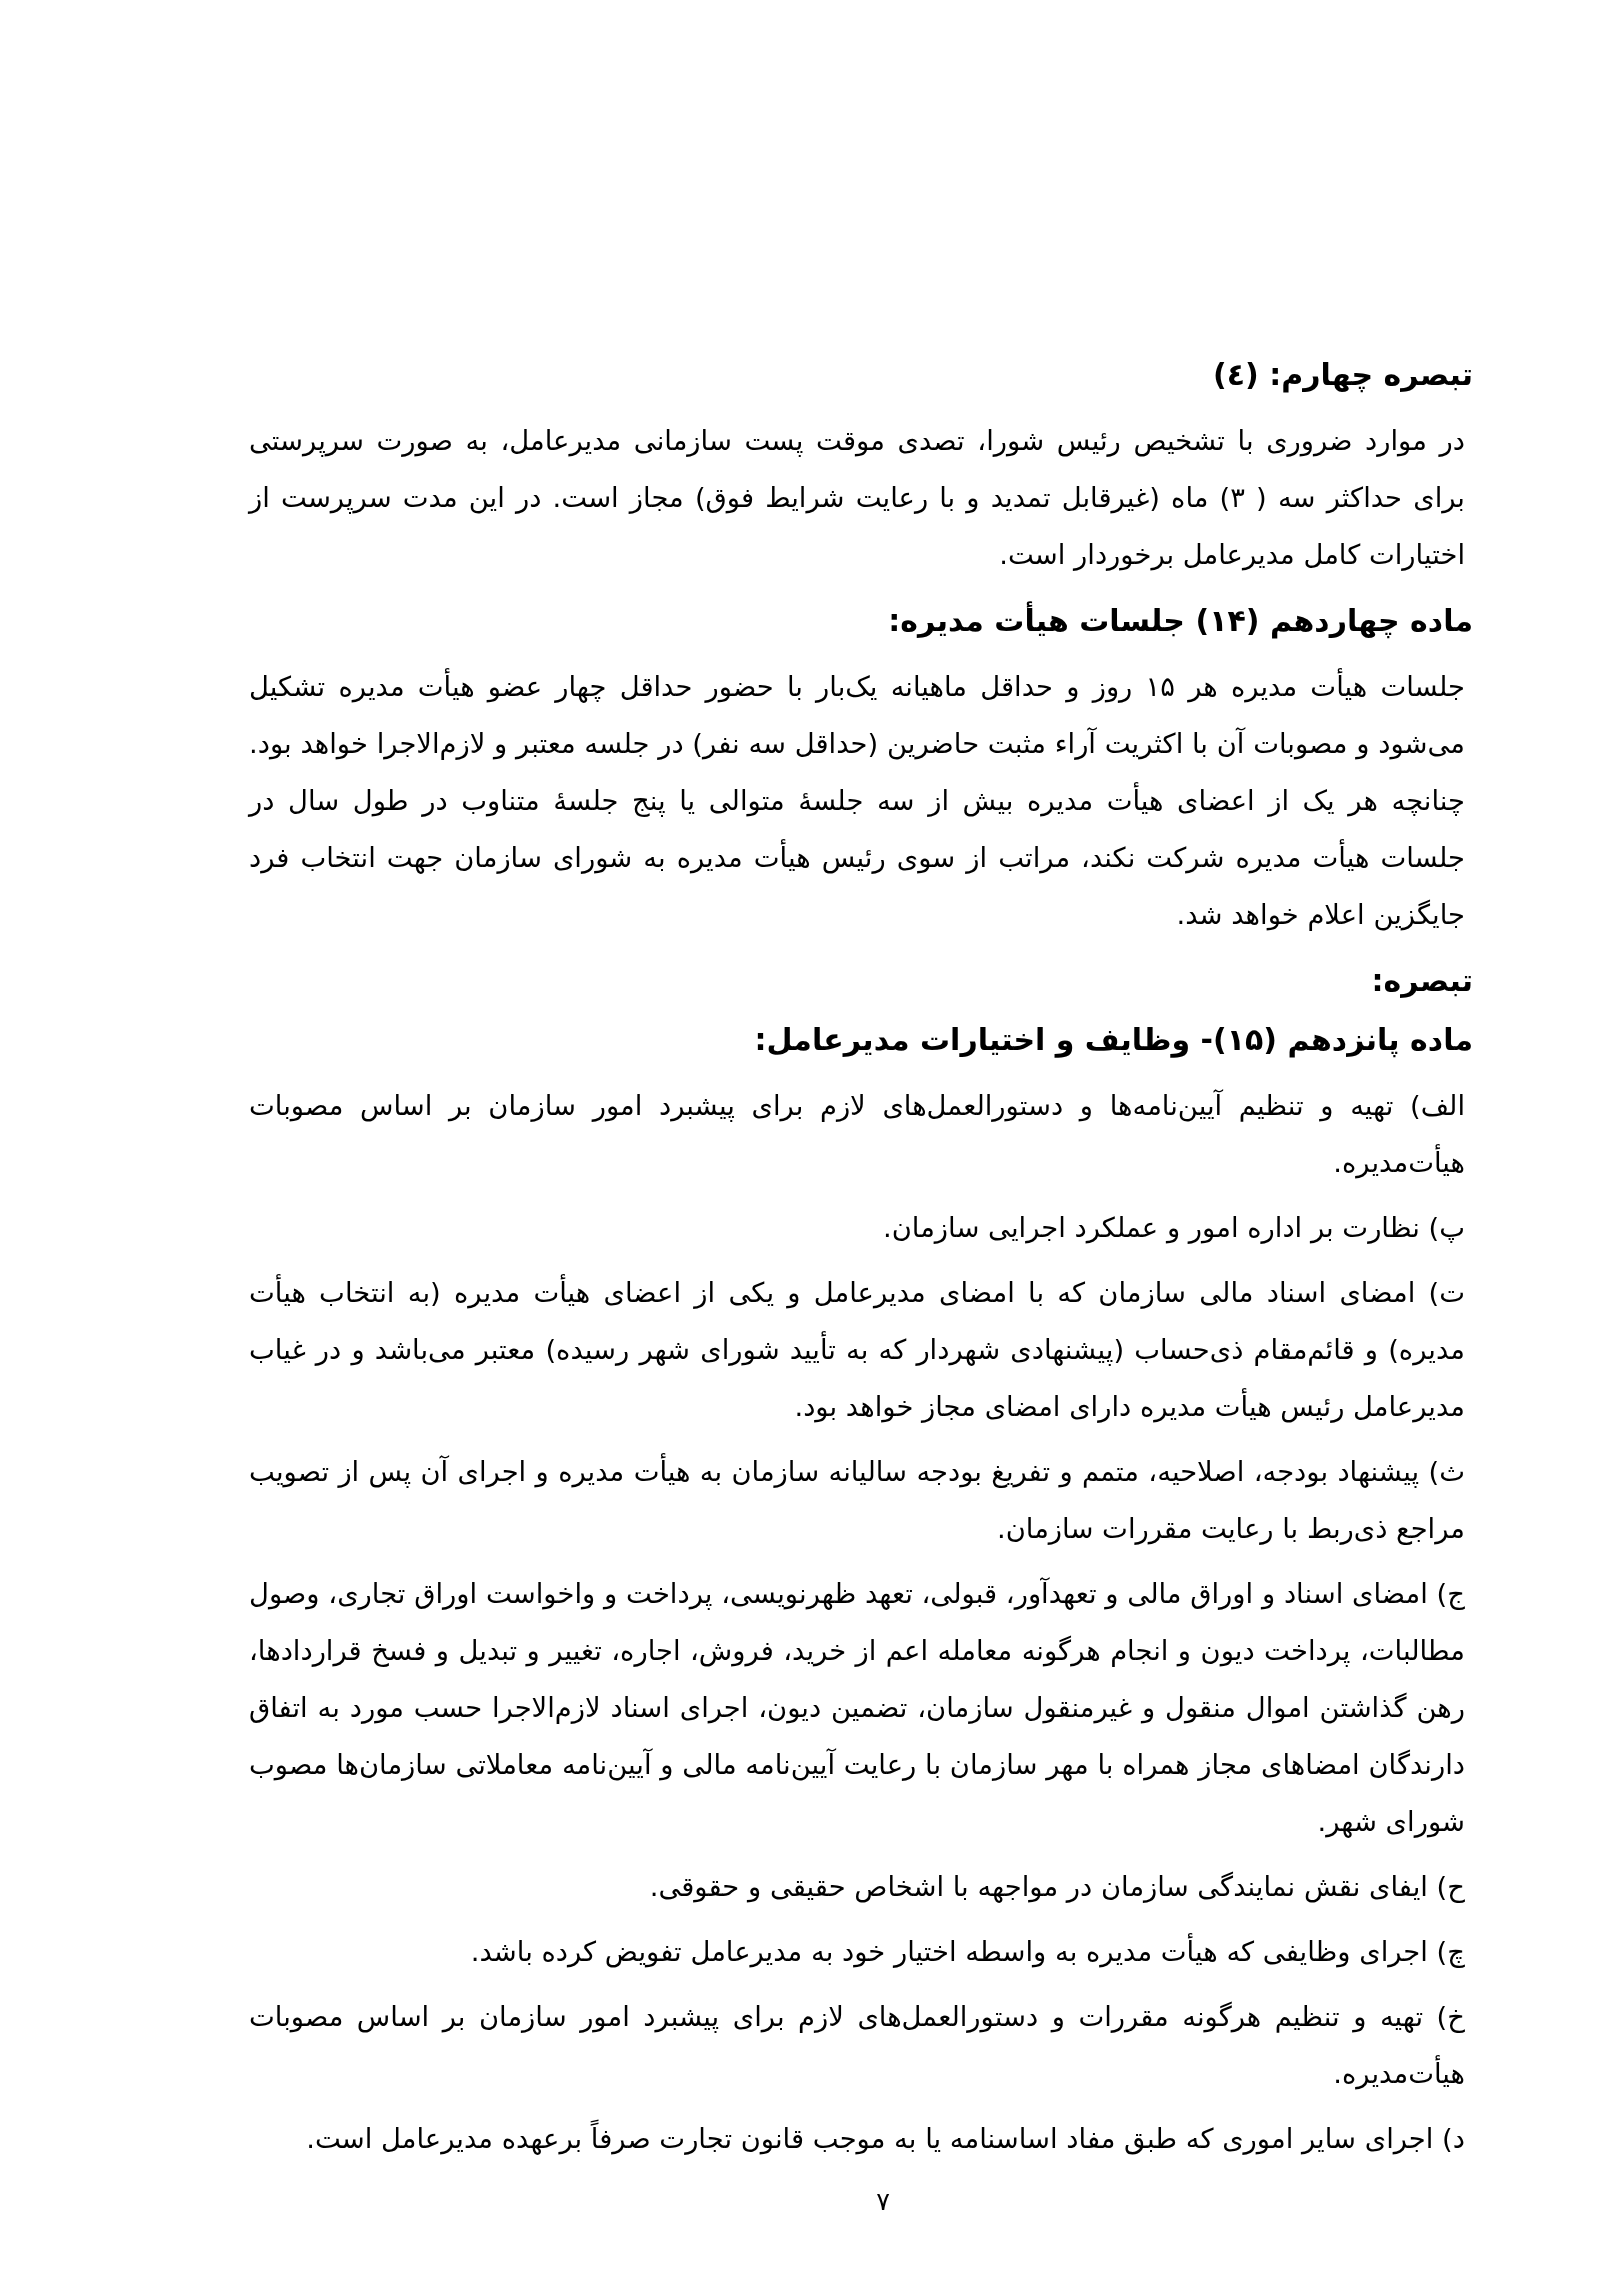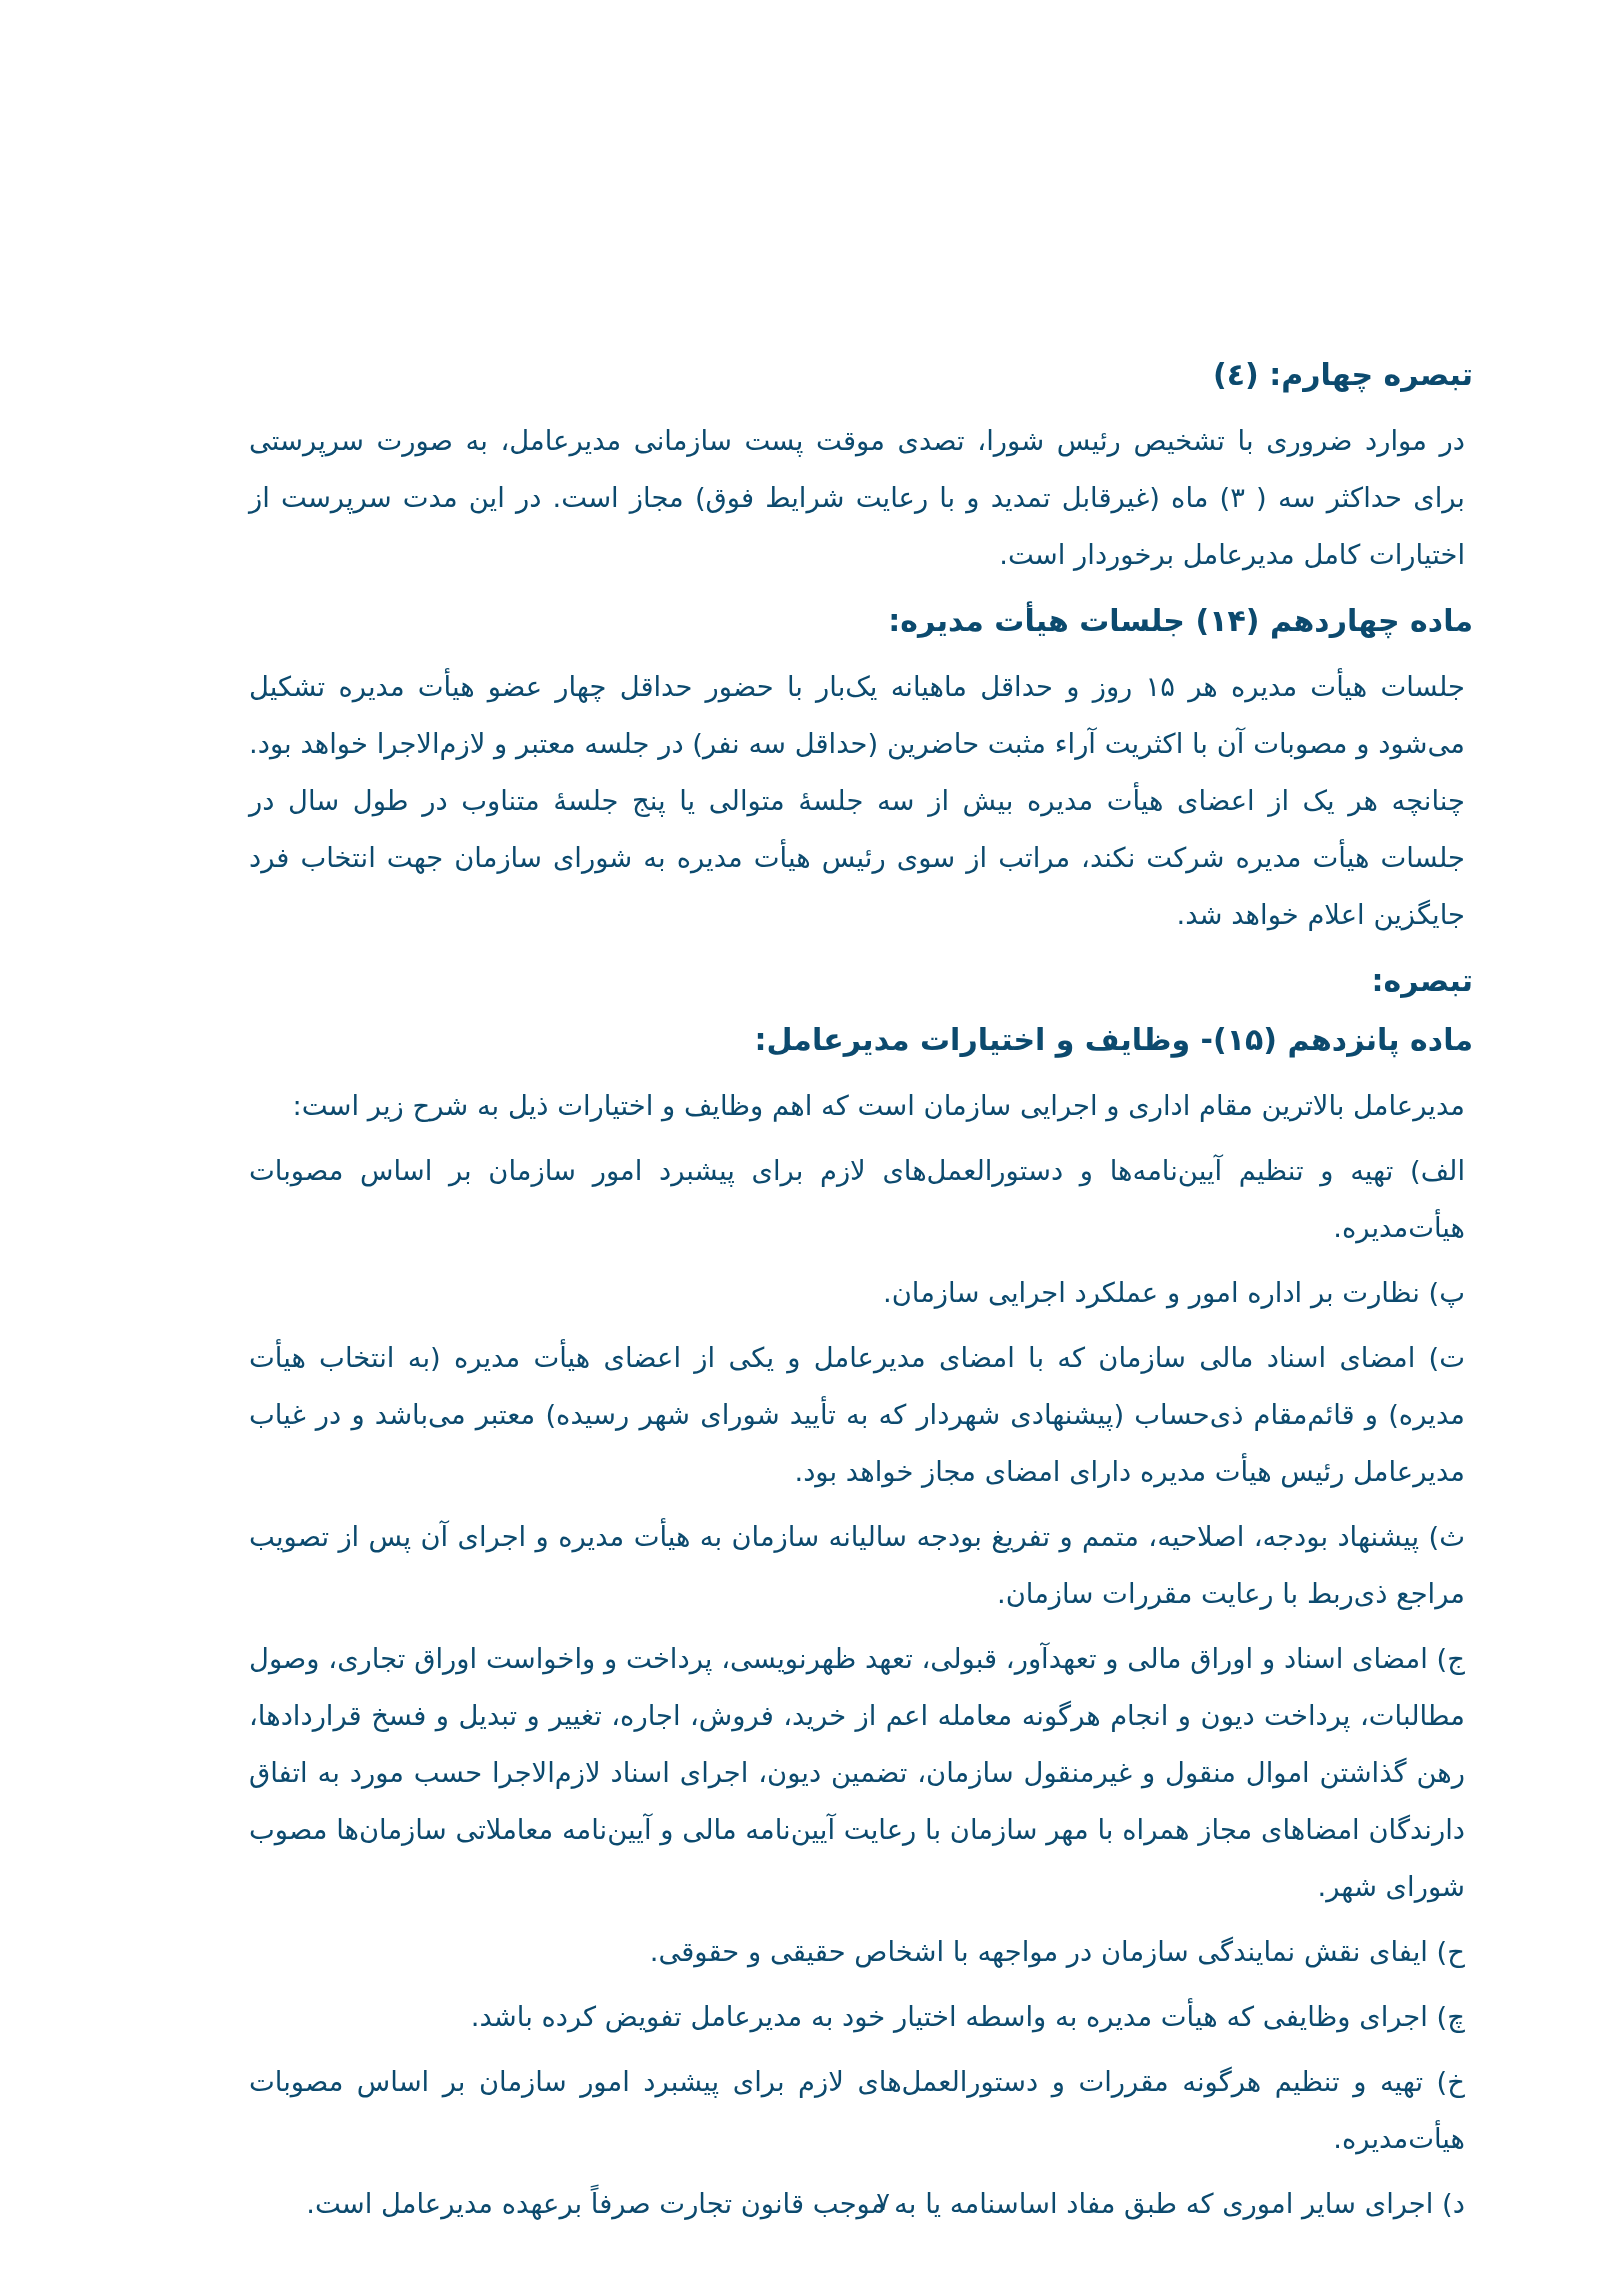--- a/index.html
+++ b/index.html
@@ -5,21 +5,21 @@
   html, body {
     margin: 0;
     padding: 0;
     background: #ffffff;
   }
   .page {
     position: relative;
     width: 1474px;
     height: 2293px;
     background: #ffffff;
-    color: #0c4a6e;
+    color: #000000;
     direction: rtl;
     font-family: "DejaVu Sans", sans-serif;
     overflow: hidden;
   }
   .content {
     position: absolute;
     top: 345px;
     right: 147px;
     left: 95px;
   }
@@ -52,21 +52,20 @@
 <body>
 
 <div class="page">
   <div class="content">
     <p class="heading">تبصره چهارم: (٤)</p>
     <p class="para">در موارد ضروری با تشخیص رئیس شورا، تصدی موقت پست سازمانی مدیرعامل، به صورت سرپرستی برای حداکثر سه ( ۳) ماه (غیرقابل تمدید و با رعایت شرایط فوق) مجاز است. در این مدت سرپرست از اختیارات کامل مدیرعامل برخوردار است.</p>
     <p class="heading">ماده چهاردهم (۱۴) جلسات هیأت مدیره:</p>
     <p class="para">جلسات هیأت مدیره هر ۱۵ روز و حداقل ماهیانه یک‌بار با حضور حداقل چهار عضو هیأت مدیره تشکیل می‌شود و مصوبات آن با اکثریت آراء مثبت حاضرین (حداقل سه نفر) در جلسه معتبر و لازم‌الاجرا خواهد بود. چنانچه هر یک از اعضای هیأت مدیره بیش از سه جلسۀ متوالی یا پنج جلسۀ متناوب در طول سال در جلسات هیأت مدیره شرکت نکند، مراتب از سوی رئیس هیأت مدیره به شورای سازمان جهت انتخاب فرد جایگزین اعلام خواهد شد.</p>
     <p class="heading">تبصره:</p>
     <p class="heading">ماده پانزدهم (۱۵)- وظایف و اختیارات مدیرعامل:</p>
-    <p class="para">مدیرعامل بالاترین مقام اداری و اجرایی سازمان است که اهم وظایف و اختیارات ذیل به شرح زیر است:</p>
     <p class="para">الف) تهیه و تنظیم آیین‌نامه‌ها و دستورالعمل‌های لازم برای پیشبرد امور سازمان بر اساس مصوبات هیأت‌مدیره.</p>
     <p class="para">پ) نظارت بر اداره امور و عملکرد اجرایی سازمان.</p>
     <p class="para">ت) امضای اسناد مالی سازمان که با امضای مدیرعامل و یکی از اعضای هیأت مدیره (به انتخاب هیأت مدیره) و قائم‌مقام ذی‌حساب (پیشنهادی شهردار که به تأیید شورای شهر رسیده) معتبر می‌باشد و در غیاب مدیرعامل رئیس هیأت مدیره دارای امضای مجاز خواهد بود.</p>
     <p class="para">ث) پیشنهاد بودجه، اصلاحیه، متمم و تفریغ بودجه سالیانه سازمان به هیأت مدیره و اجرای آن پس از تصویب مراجع ذی‌ربط با رعایت مقررات سازمان.</p>
     <p class="para">ج) امضای اسناد و اوراق مالی و تعهدآور، قبولی، تعهد ظهرنویسی، پرداخت و واخواست اوراق تجاری، وصول مطالبات، پرداخت دیون و انجام هرگونه معامله اعم از خرید، فروش، اجاره، تغییر و تبدیل و فسخ قراردادها، رهن گذاشتن اموال منقول و غیرمنقول سازمان، تضمین دیون، اجرای اسناد لازم‌الاجرا حسب مورد به اتفاق دارندگان امضاهای مجاز همراه با مهر سازمان با رعایت آیین‌نامه مالی و آیین‌نامه معاملاتی سازمان‌ها مصوب شورای شهر.</p>
     <p class="para">ح) ایفای نقش نمایندگی سازمان در مواجهه با اشخاص حقیقی و حقوقی.</p>
     <p class="para">چ) اجرای وظایفی که هیأت مدیره به واسطه اختیار خود به مدیرعامل تفویض کرده باشد.</p>
     <p class="para">خ) تهیه و تنظیم هرگونه مقررات و دستورالعمل‌های لازم برای پیشبرد امور سازمان بر اساس مصوبات هیأت‌مدیره.</p>
     <p class="para">د) اجرای سایر اموری که طبق مفاد اساسنامه یا به موجب قانون تجارت صرفاً برعهده مدیرعامل است.</p>
   </div>

